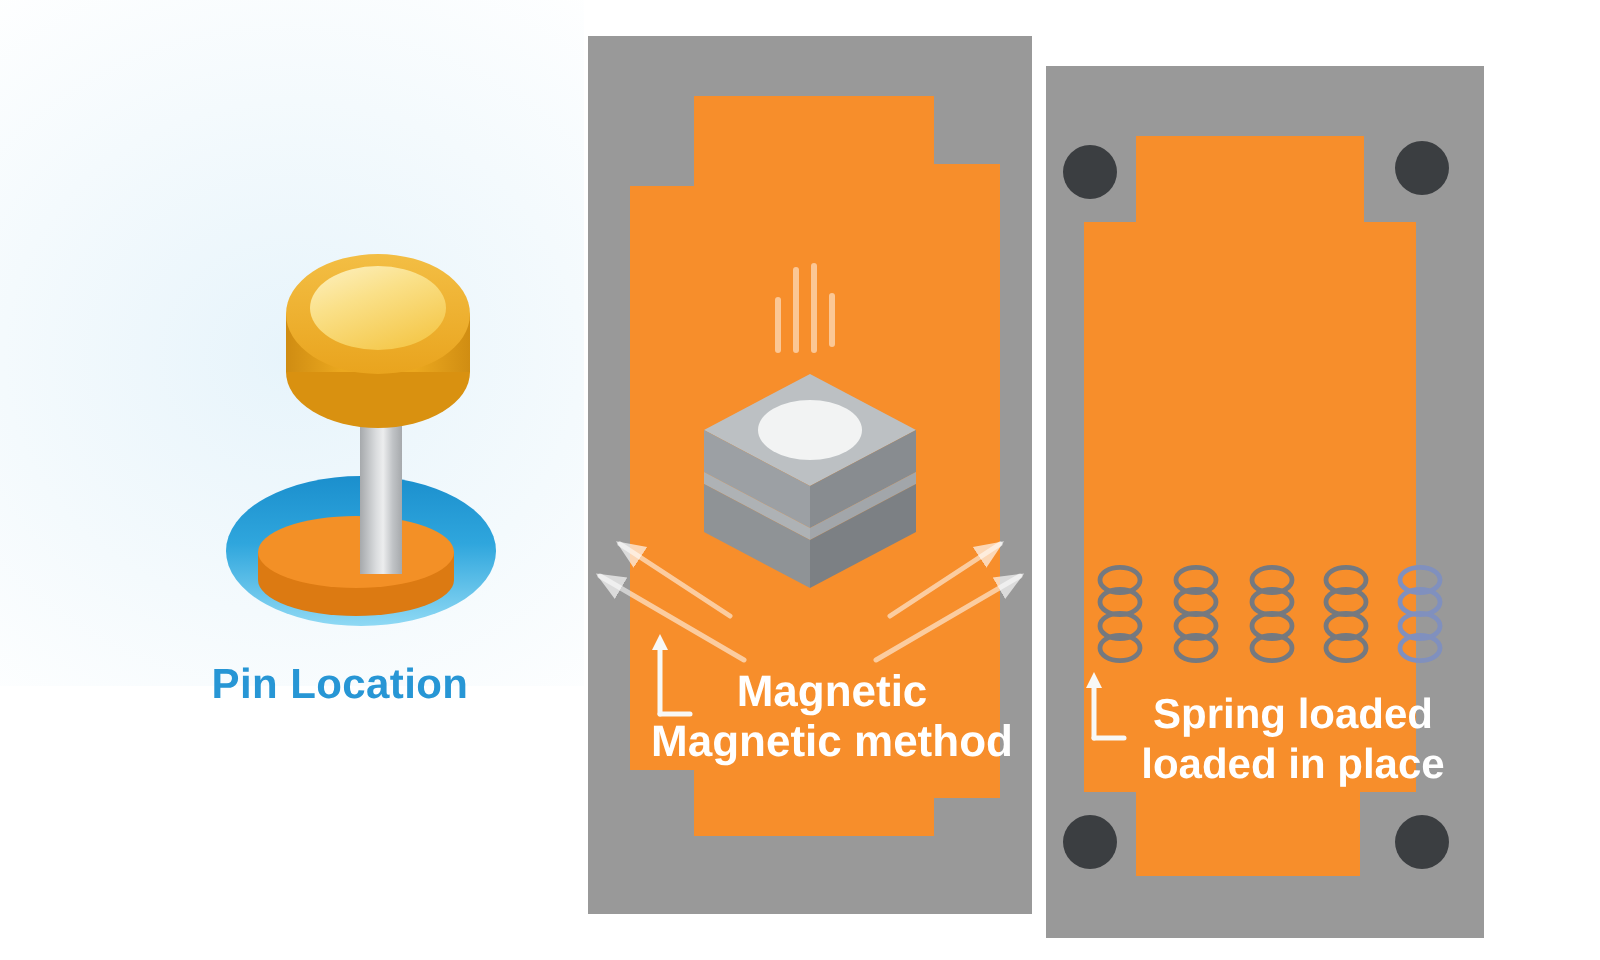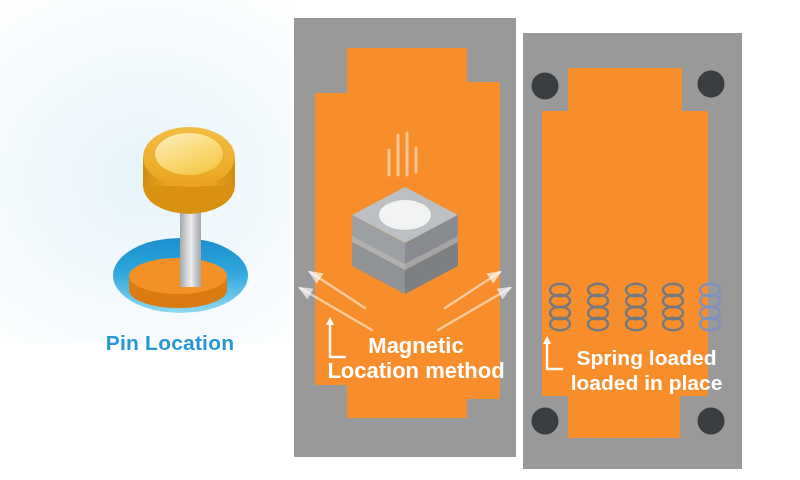--- a/index.html
+++ b/index.html
@@ -124,21 +124,21 @@
       </g>
 
       <g stroke="#F8F8F6" stroke-width="2.5" stroke-linecap="round" fill="none">
         <line x1="330" y1="357" x2="330" y2="324"></line>
         <line x1="330" y1="357" x2="345" y2="357"></line>
         <polygon points="326,325 330,317 334,325" fill="#F8F8F6" stroke="none"></polygon>
       </g>
     </svg>
     <div class="caption mid-caption">
       <span>Magnetic</span>
-      <span>Location method</span>
+      <span>Magnetic method</span>
     </div>
   </section>
 
   <section class="panel-gray panel-right">
     <svg viewBox="523 20 219 436">
 
       <polygon fill="#F78E2B" points="568,55 682,55 682,98 708,98 708,383 680,383 680,425 568,425 568,383 542,383 542,98 568,98"></polygon>
 
       <g>
         <circle cx="545" cy="73" r="13.5" fill="#3B3E41"></circle>

